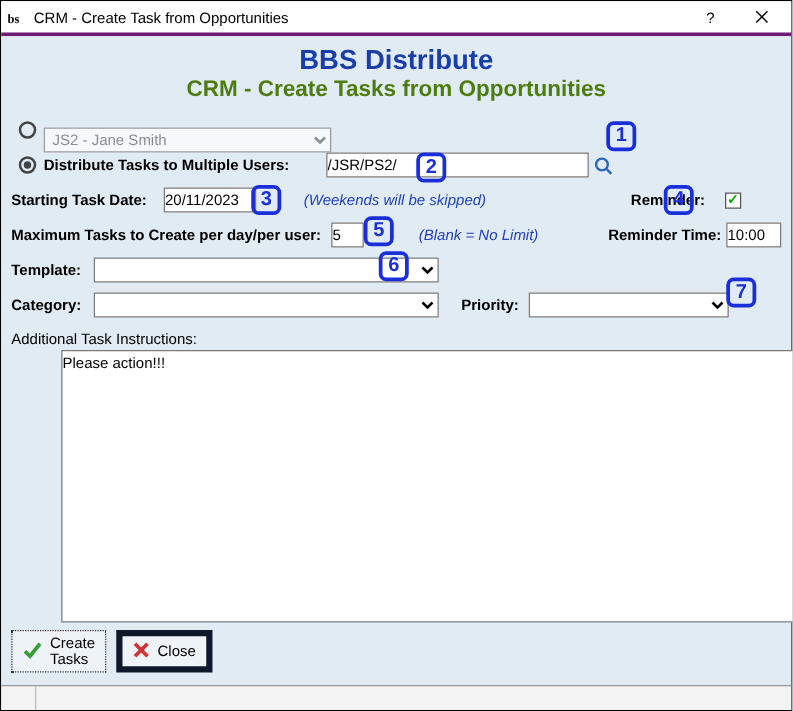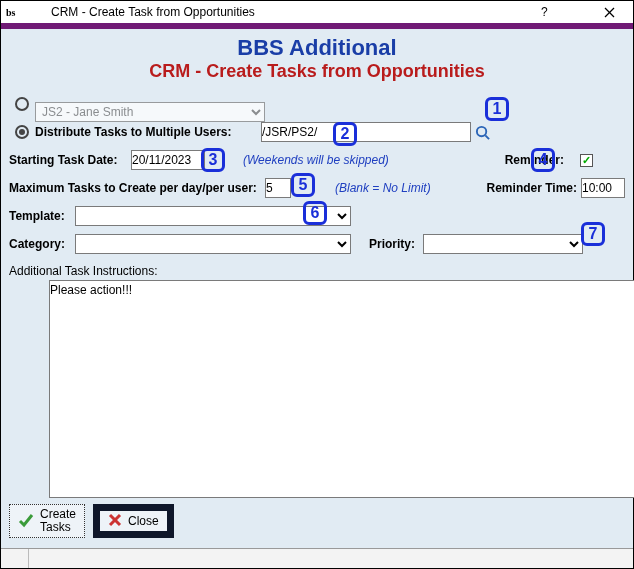--- a/index.html
+++ b/index.html
@@ -17,45 +17,44 @@
     width: 634px;
     height: 569px;
     border: 1px solid #000;
     display: flex;
     flex-direction: column;
   }
   .titlebar {
     display: flex;
     align-items: center;
     background: #fff;
-    border-bottom: 6px solid #701a75;
+    border-bottom: 3px solid #701a75;
     height: 28px;
     padding: 0 4px;
-    gap: 24px;
   }
   .titlebar .icon { width:16px; height:16px; display:flex; align-items:center; justify-content:center; font-size:10px; font-weight:bold; }
   .titlebar .title { flex:1; padding-left:6px; font-size:12px; }
   .titlebar .winbtn { width:40px; height:24px; display:flex; align-items:center; justify-content:center; }
   .content {
     flex:1;
     background: #e1ebf3;
     padding: 4px 8px 4px 8px;
     display:flex;
     flex-direction:column;
     position:relative;
   }
   .header-company {
     color:#1a3ea7;
     font-weight:bold;
     font-size:22px;
     text-align:center;
     margin-top:2px;
   }
   .header-sub {
-    color:#b91c1c;
+    color:#4d7c0f;
     font-weight:bold;
     font-size:18px;
     text-align:center;
     margin-bottom:8px;
   }
   .row { display:flex; align-items:center; margin:3px 0; height:22px; }
   .row label, .row span.lbl { font-weight:bold; font-size:12px; }
   .radio { width:14px; height:14px; border-radius:50%; border:2px solid #444; margin-right:6px; position:relative; }
   .radio.sel::after { content:""; position:absolute; width:6px; height:6px; border-radius:50%; background:#444; top:2px; left:2px; }
   input[type=text], select, textarea {
@@ -69,21 +68,21 @@
   select { height:20px; padding:0 2px; }
   .disabled { background:#ffffff; color:#666;margin-top:16px; }
   .italic-blue { color:#2040c0; font-style:italic; }
   textarea { resize:none;margin-left:40px; }
   .checkbox-box { width:13px; height:13px; border:1px solid #555; background:#fff; display:flex; align-items:center; justify-content:center; }
   .checkbox-box.checked::after { content:"✓"; color:#0a0; font-weight:bold; font-size:11px; line-height:1; }
   .search-icon { width:18px; height:18px; display:flex; align-items:center; justify-content:center; margin-left:2px; }
   .search-icon svg { width:15px; height:15px; }
   .buttons-bar { display:flex; gap:8px; padding:6px 0; }
   .btn {
-    border:7px solid #0f172a;
+    border:5px solid #0f172a;
     background:#eef3f8;
     padding:2px 8px;
     display:flex;
     align-items:center;
     gap:6px;
     height:34px;
     cursor:pointer;
     font-size:12px;
   }
   .btn.active { border:1px dotted #333; }
@@ -122,21 +121,21 @@
     </div>
     <div class="winbtn">
       <svg width="11" height="11" viewBox="0 0 11 11">
           <line x1="1" y1="1" x2="10" y2="10" stroke="#000" stroke-width="1.2"></line>
           <line x1="10" y1="1" x2="1" y2="10" stroke="#000" stroke-width="1.2"></line>
         </svg>
     </div>
   </div>
 
   <div class="content">
-    <div class="header-company">BBS Additional</div>
+    <div class="header-company">BBS Distribute</div>
     <div class="header-sub">CRM - Create Tasks from Opportunities</div>
 
     <div class="row" style="margin-left:6px;">
       <div class="radio"></div>
       <select class="disabled" style="width:230px;" disabled="">
         <option>JS2 - Jane Smith</option>
       </select>
     </div>
 
     <div class="row" style="margin-left:6px;">

